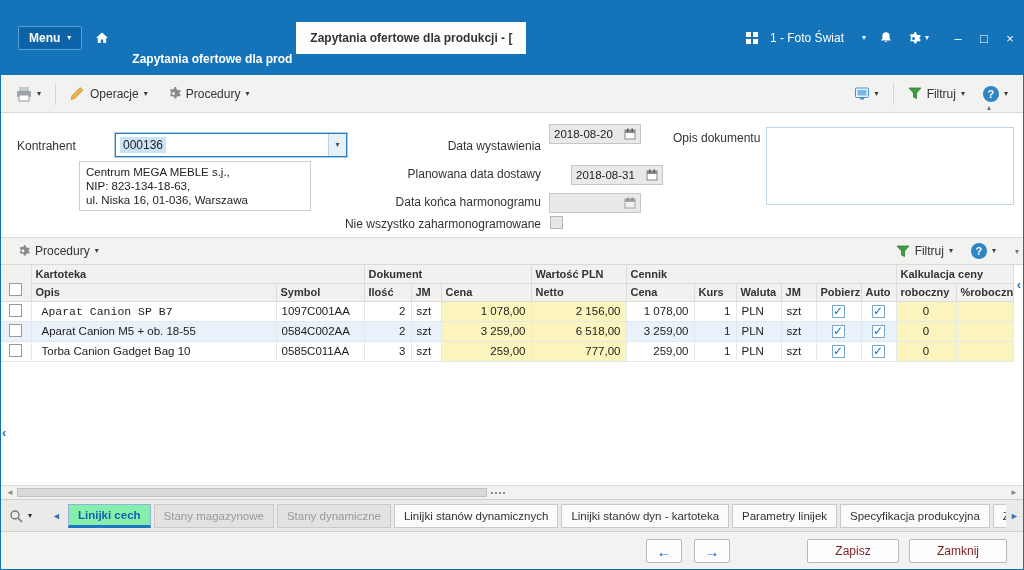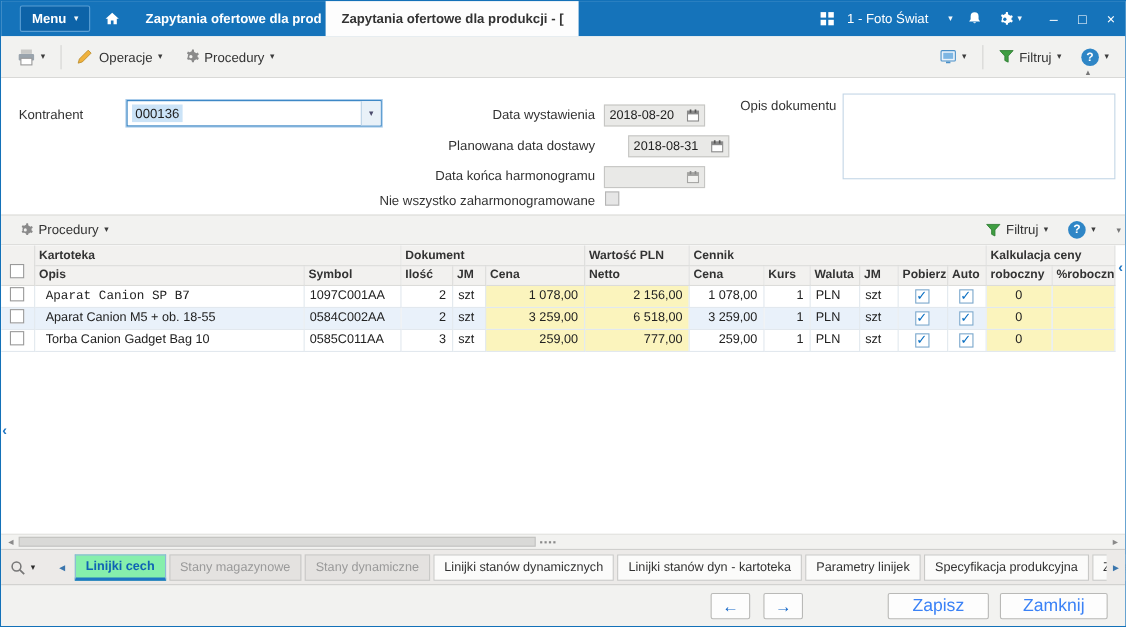--- a/index.html
+++ b/index.html
@@ -6,21 +6,21 @@
   html,body { width:1024px; height:570px; }
   body { font-family:"Liberation Sans","DejaVu Sans",sans-serif; font-size:12px; color:#222; background:#fff; }
   .app { width:1024px; height:570px; border:1px solid #1371b8; display:flex; flex-direction:column; background:#fff; overflow:hidden; }
 
   
   .titlebar { flex:0 0 32px; background:#1573ba; display:flex; align-items:center; color:#fff; }
   .menu-btn { margin-left:17px; background:#0d63a8; border:1px solid #5b9fd4; border-radius:2px; padding:4px 10px; font-weight:bold; display:flex; gap:7px; align-items:center; cursor:pointer; }
   .caret { font-size:8px; line-height:1; opacity:.95; }
   .home-wrap { margin:0 8px 0 12px; display:flex; align-items:center; cursor:pointer; }
   .tab { padding:0 14px; height:32px; display:flex; align-items:center; font-weight:bold; color:#fff; cursor:pointer; white-space:nowrap; }
-  .tab.bg { max-width:178px; overflow:hidden; }
+  .tab.bg { max-width:178px; overflow:hidden;margin-top:42px; }
   .tab.active { background:#fdfdfd; color:#333; }
   .tb-right { margin-left:auto; display:flex; align-items:center; gap:12px; }
   .apps { display:grid; grid-template-columns:5px 5px; gap:2px; cursor:pointer; }
   .apps i { width:5px; height:5px; background:#fff; }
   .company { display:flex; align-items:center; gap:18px; font-size:12px; cursor:pointer; }
   .icon-btn { display:flex; align-items:center; gap:4px; cursor:pointer; }
   .win-btns { display:flex; margin-left:4px; }
   .win-btn { width:26px; height:32px; display:flex; align-items:center; justify-content:center; font-size:13px; cursor:pointer; }
 
   
@@ -76,21 +76,21 @@
   .btab.active { color:#0f62b4; font-weight:bold; border-color:#8fb6da; border-bottom:3px solid #1f76c2; background:#86efac; }
   .btab.disabled { color:#9a9a9a; background:#e4e2e0; }
   .tab-arrow { color:#3b76ad; font-size:9px; padding:0 4px; cursor:pointer; }
   .tab-arrow.next { position:absolute; right:0; top:0; height:32px; display:flex; align-items:center; background:#eceae8; }
 
   
   .footer { flex:0 0 38px; background:#f2f2f0; border-top:1px solid #cfcfcd; position:relative; }
   .nav-btn { position:absolute; top:7px; width:36px; height:24px; background:#fdfdfd; border:1px solid #b9b9b7; border-radius:2px; color:#1467c8; font-size:15px; font-weight:bold; display:flex; align-items:center; justify-content:center; cursor:pointer; }
   .nav-btn.prev { left:645px; }
   .nav-btn.next { left:693px; }
-  .act-btn { position:absolute; top:7px; height:24px; background:#fdfdfd; border:1px solid #b9b9b7; border-radius:2px; font-size:16px; display:flex; align-items:center; justify-content:center; cursor:pointer; color:#3b82f6; }
+  .act-btn { position:absolute; top:7px; height:24px; background:#fdfdfd; border:1px solid #b9b9b7; border-radius:2px; font-size:12px; display:flex; align-items:center; justify-content:center; cursor:pointer; color:#7f1d1d; }
   .act-btn.zapisz { right:124px; width:92px; }
   .act-btn.zamknij { right:16px; width:98px; }
 </style>
 </head>
 <body>
 
 <div class="app">
 
   <div class="titlebar">
     <div class="menu-btn">
@@ -190,23 +190,28 @@
   </div>
 
   <div class="form">
     <span class="flabel" style="left:16px; top:26px;">Kontrahent</span>
     <div class="kontra-input">
       <span class="kontra-val">000136</span>
       <span class="dd">
           <span class="caret">▾</span>
         </span>
     </div>
+    <div class="details">
+      <div>Centrum MEGA MEBLE s.j.,</div>
+      <div>NIP: 823-134-18-63,</div>
+      <div>ul. Niska 16, 01-036, Warszawa</div>
+    </div>
 
     <span class="rlabel" style="top:26px;">Data wystawienia</span>
-    <div class="dfield" style="top:24px;">
+    <div class="dfield" style="top:11px;">
       <span>2018-08-20</span>
       <span class="cal">
           <svg width="12" height="12" viewBox="0 0 12 12">
             <rect x="1" y="2" width="10" height="9" fill="#fff" stroke="#8a8a8a"></rect>
             <rect x="1" y="2" width="10" height="3" fill="#8a8a8a"></rect>
             <rect x="3" y="0.5" width="1.5" height="3" fill="#555"></rect>
             <rect x="7.5" y="0.5" width="1.5" height="3" fill="#555"></rect>
           </svg>
         </span>
     </div>

